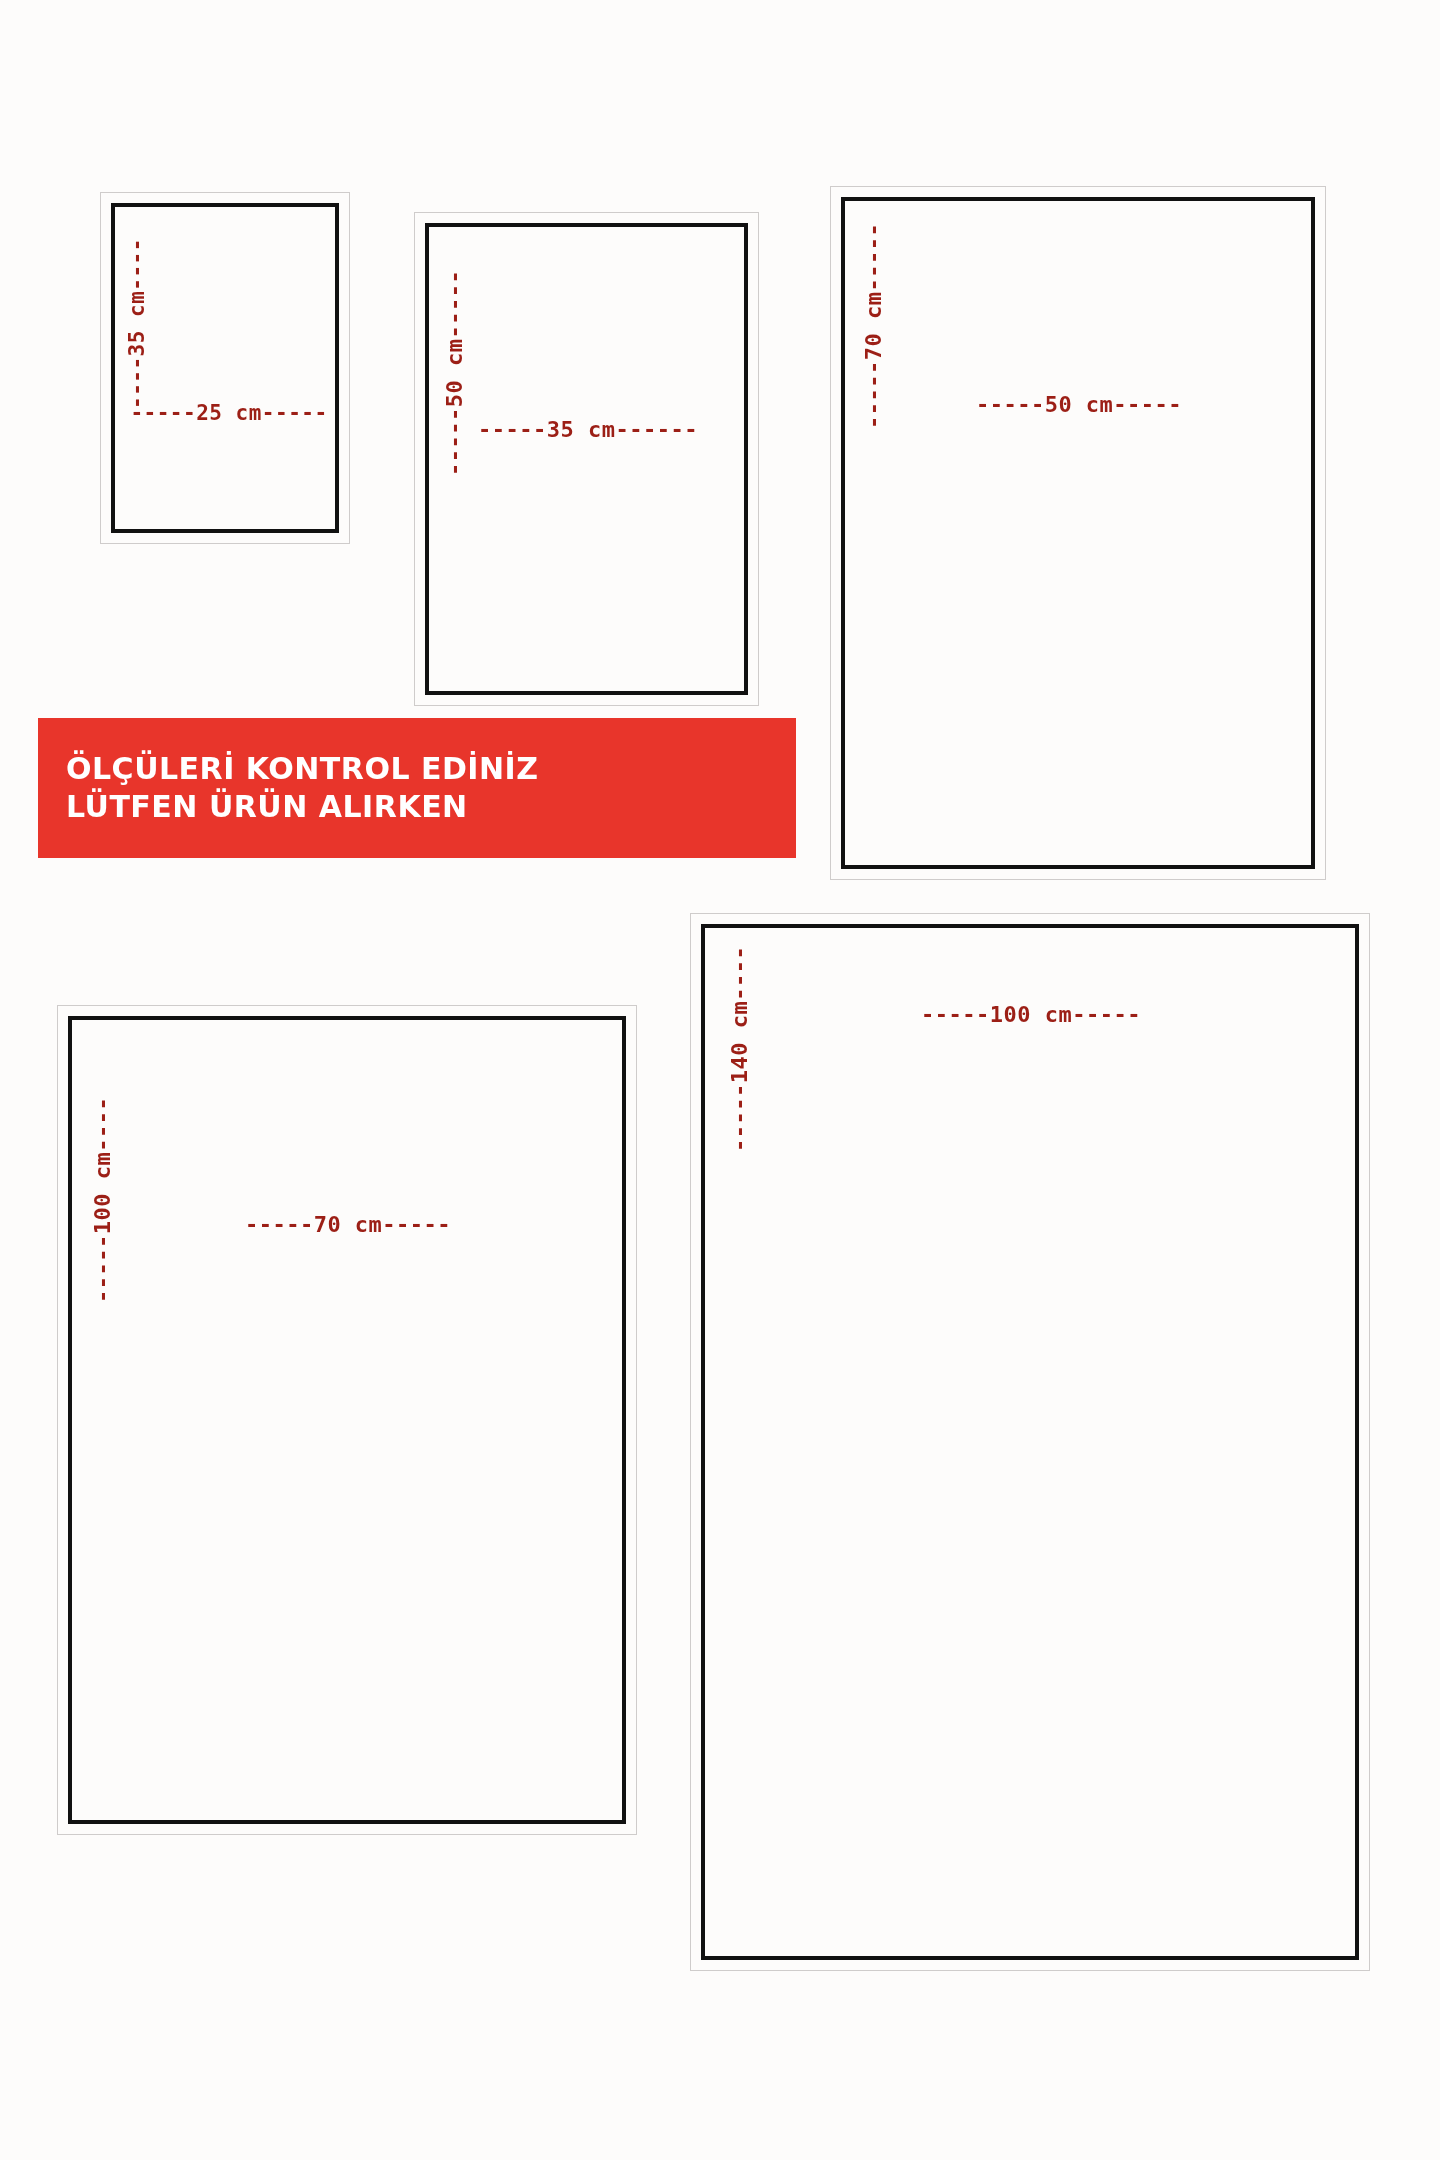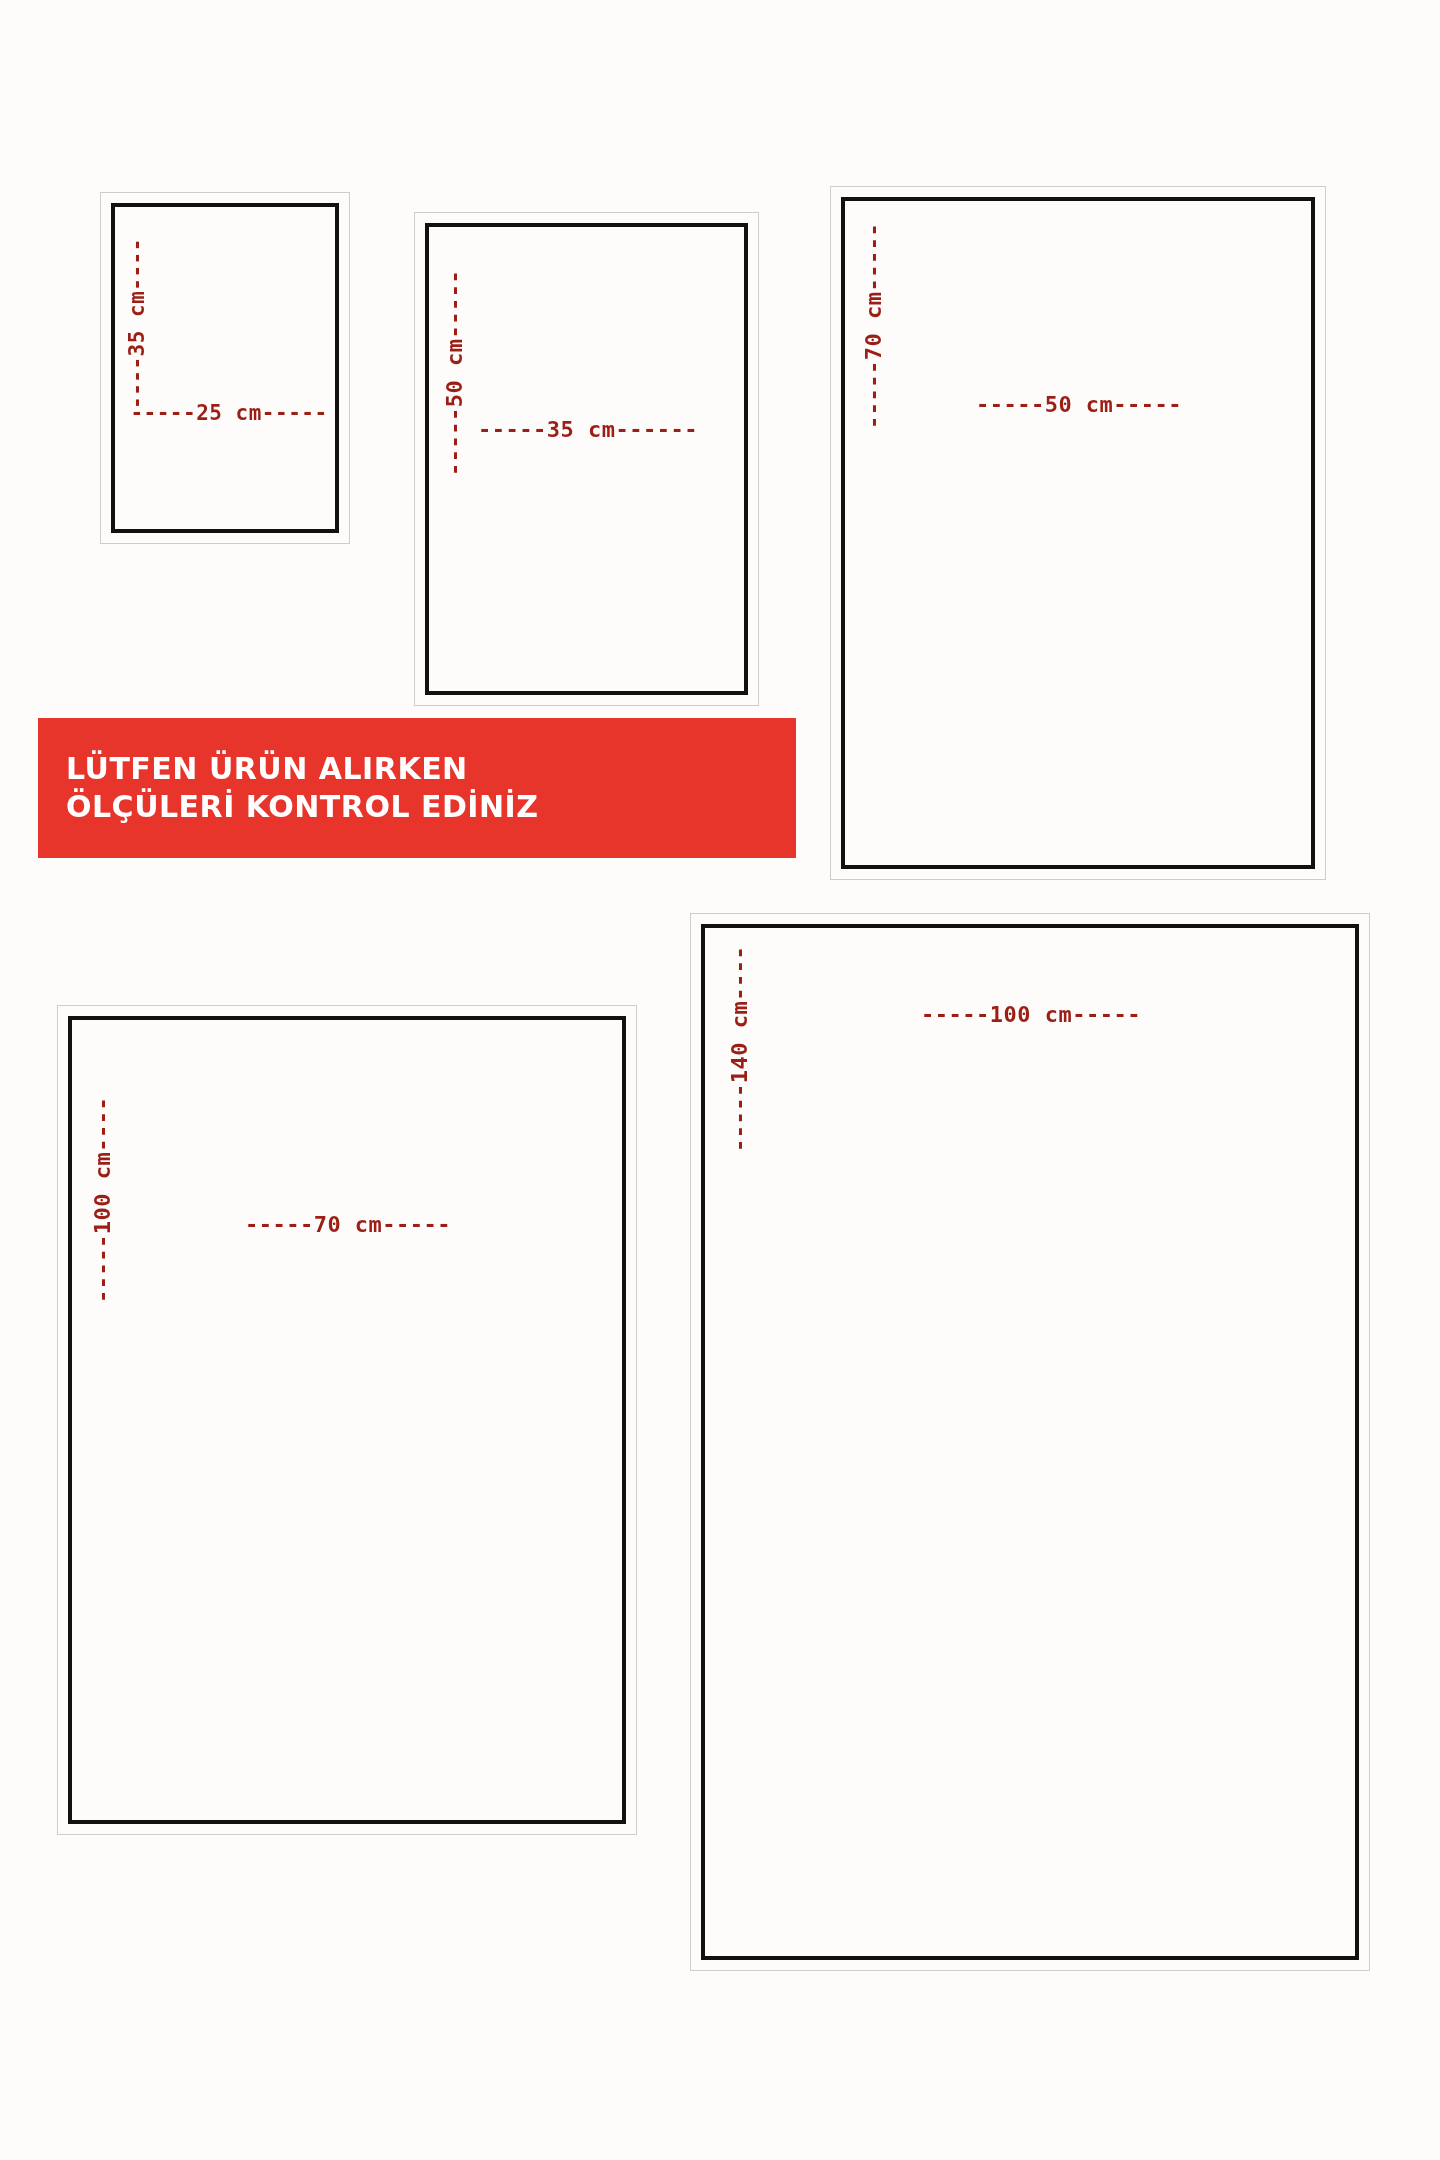--- a/index.html
+++ b/index.html
@@ -97,22 +97,22 @@
     <div class="dim dim-v" style="left:27px; top:263px; font-size:22px;">-----50 cm-----</div>
   </div>
 
   <div class="size-frame" style="left:830px; top:186px; width:496px; height:694px;">
     <div class="inner"></div>
     <div class="dim dim-h" style="left:248px; top:205px; font-size:22px;">-----50 cm-----</div>
     <div class="dim dim-v" style="left:30px; top:242px; font-size:22px;">-----70 cm-----</div>
   </div>
 
   <div class="warning-banner" style="left:38px; top:718px; width:758px; height:140px;">
+    <div class="line">ÖLÇÜLERİ KONTROL EDİNİZ</div>
     <div class="line">LÜTFEN ÜRÜN ALIRKEN</div>
-    <div class="line">ÖLÇÜLERİ KONTROL EDİNİZ</div>
   </div>
 
   <div class="size-frame" style="left:57px; top:1005px; width:580px; height:830px;">
     <div class="inner"></div>
     <div class="dim dim-h" style="left:290px; top:206px; font-size:22px;">-----70 cm-----</div>
     <div class="dim dim-v" style="left:32px; top:297px; font-size:22px;">-----100 cm----</div>
   </div>
 
   <div class="size-frame" style="left:690px; top:913px; width:680px; height:1058px;">
     <div class="inner"></div>

